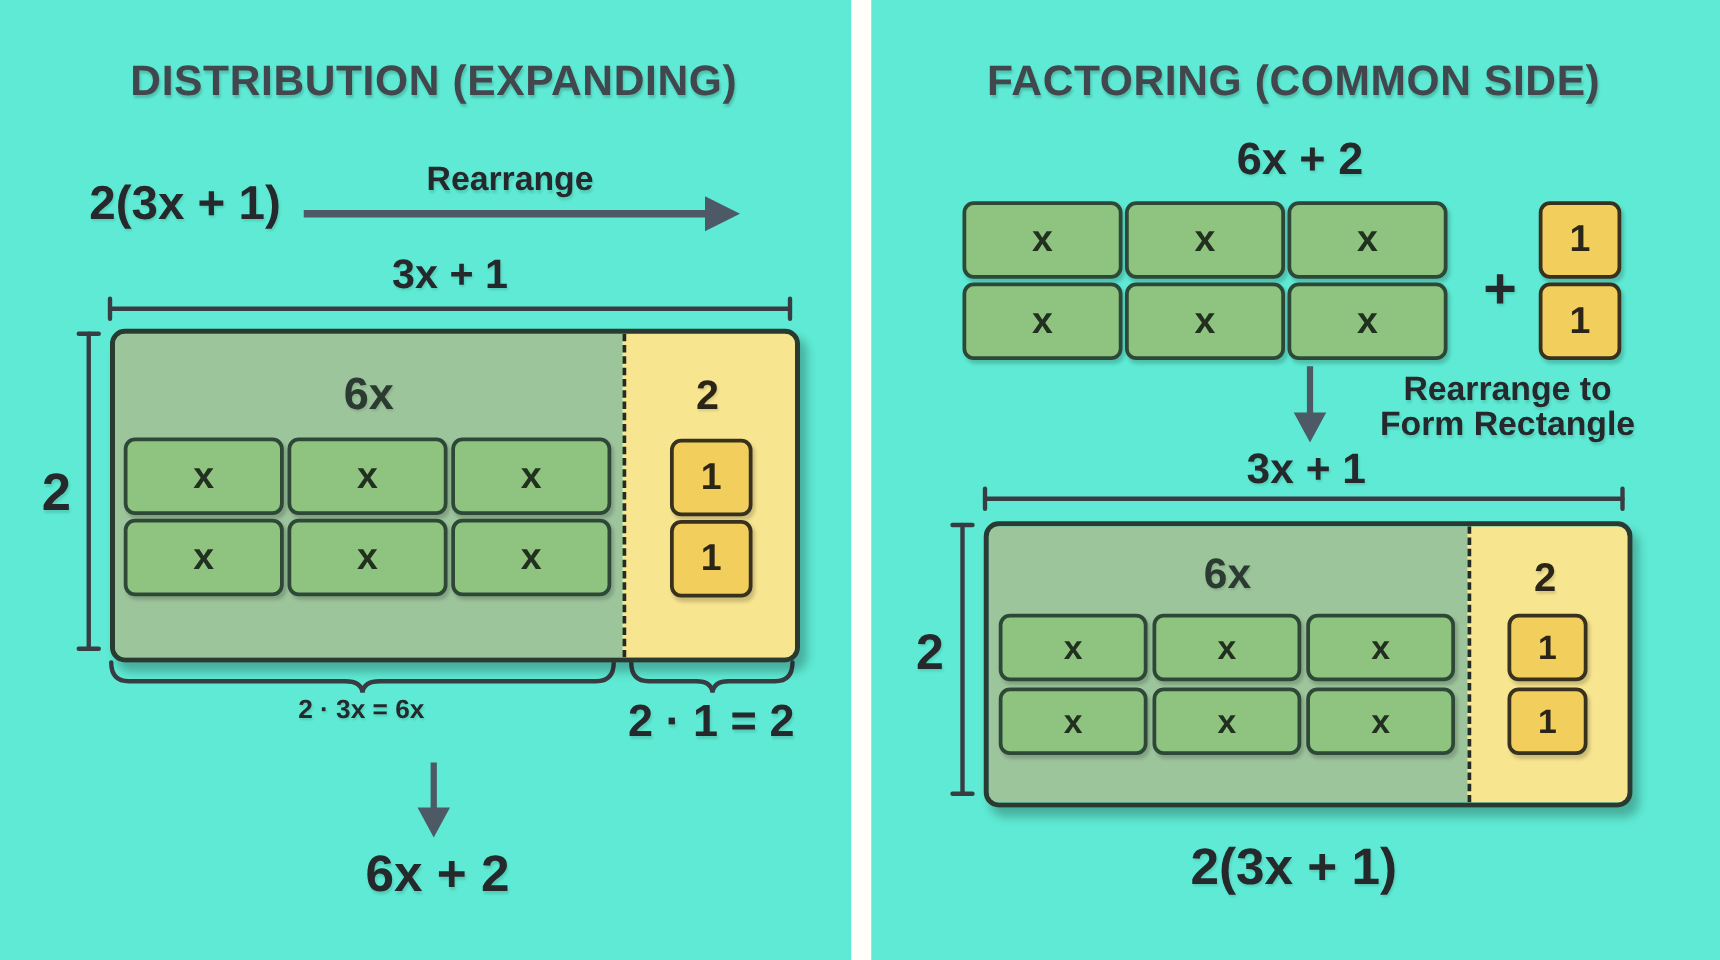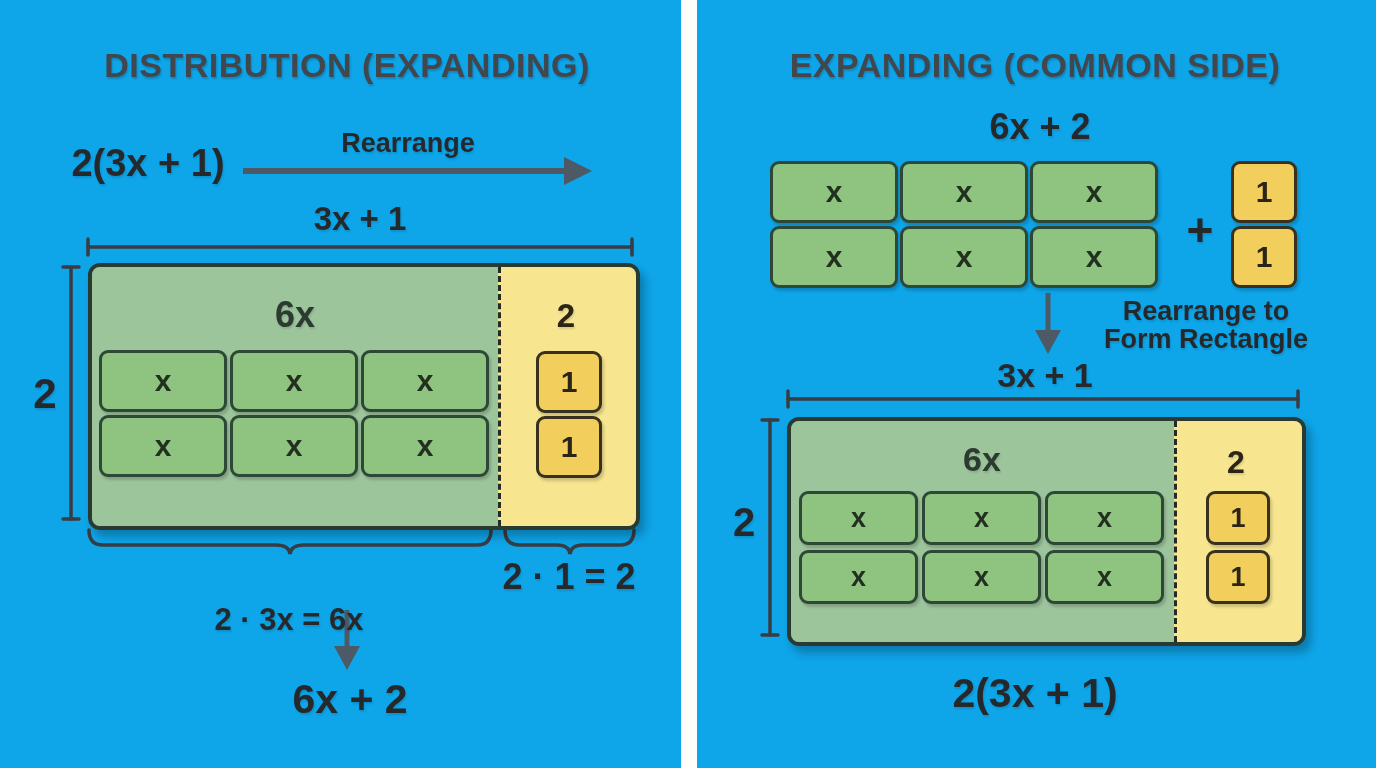--- a/index.html
+++ b/index.html
@@ -1,19 +1,19 @@
 <!DOCTYPE html>
 <html><head>
 <meta charset="utf-8">
 <style>
   html,body{margin:0;padding:0;}
   .canvas{
     position:relative;
     width:1376px;height:768px;
-    background:#0ea5e9;
+    background:#5eead4;
     font-family:"Liberation Sans", sans-serif;
     font-weight:bold;
     overflow:hidden;
   }
   .gutter{
     position:absolute;left:681px;top:0;width:16px;height:768px;
     background:#fffefb;
   }
   .txt{
     position:absolute;
@@ -132,26 +132,26 @@
   <div class="xtile" style="left:99px;top:350px;width:128px;height:62px;">x</div>
   <div class="xtile" style="left:230px;top:350px;width:128px;height:62px;">x</div>
   <div class="xtile" style="left:361px;top:350px;width:128px;height:62px;">x</div>
   <div class="xtile" style="left:99px;top:415px;width:128px;height:62px;">x</div>
   <div class="xtile" style="left:230px;top:415px;width:128px;height:62px;">x</div>
   <div class="xtile" style="left:361px;top:415px;width:128px;height:62px;">x</div>
 
   <div class="utile" style="left:536px;top:351px;width:66px;height:62px;">1</div>
   <div class="utile" style="left:536px;top:416px;width:66px;height:62px;">1</div>
 
-  <div class="txt" style="left:289px;top:556px;font-size:31px;margin-top:46px;">2 · 3x = 6x</div>
+  <div class="txt" style="left:289px;top:556px;font-size:21px;">2 · 3x = 6x</div>
   <div class="txt" style="left:569px;top:556px;font-size:36px;">2 · 1 = 2</div>
 
   <div class="txt" style="left:350px;top:676px;font-size:41px;">6x + 2</div>
 
-  <div class="txt title" style="left:1035px;top:46px;">EXPANDING (COMMON SIDE)</div>
+  <div class="txt title" style="left:1035px;top:46px;">FACTORING (COMMON SIDE)</div>
 
   <div class="txt" style="left:1040px;top:106px;font-size:36px;">6x + 2</div>
 
   <div class="xtile" style="left:770px;top:161px;width:128px;height:62px;">x</div>
   <div class="xtile" style="left:900px;top:161px;width:128px;height:62px;">x</div>
   <div class="xtile" style="left:1030px;top:161px;width:128px;height:62px;">x</div>
   <div class="xtile" style="left:770px;top:226px;width:128px;height:62px;">x</div>
   <div class="xtile" style="left:900px;top:226px;width:128px;height:62px;">x</div>
   <div class="xtile" style="left:1030px;top:226px;width:128px;height:62px;">x</div>
 

